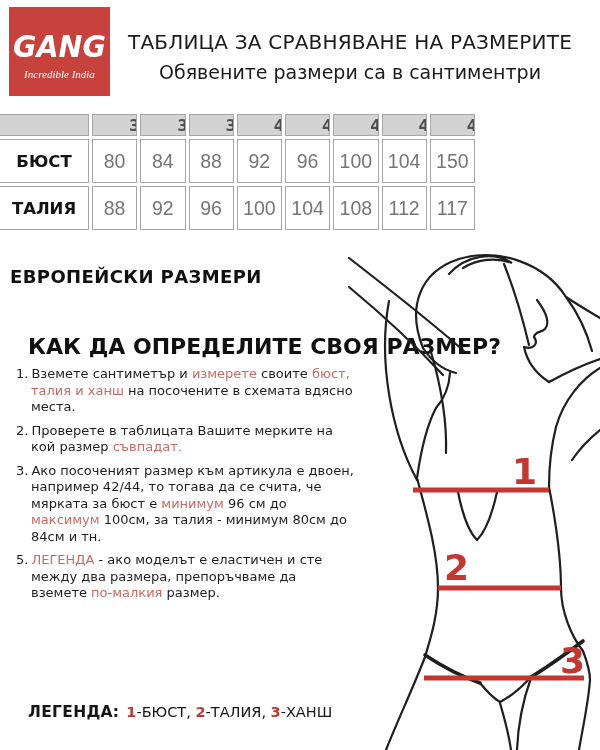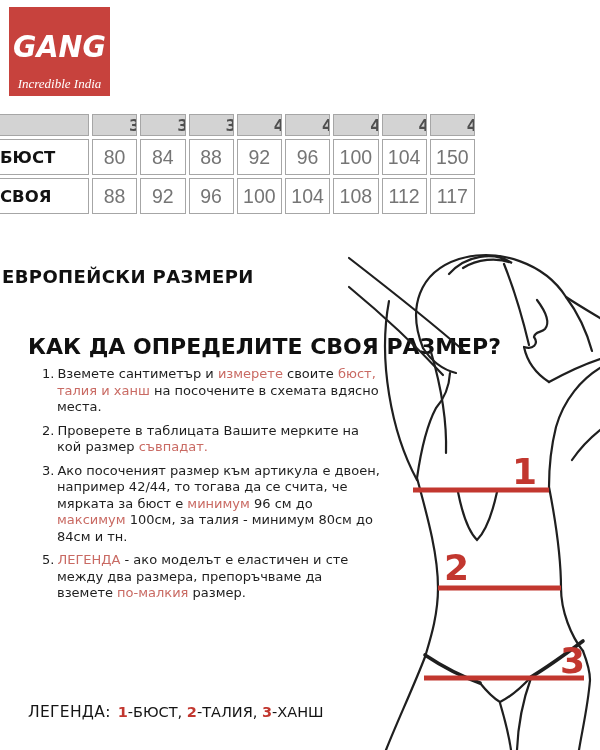--- a/index.html
+++ b/index.html
@@ -20,79 +20,83 @@
   
   .logo{
     position:absolute;left:9px;top:7px;width:101px;height:89px;
     background:var(--brand-red);color:#fff;text-align:center;
   }
   .logo-brand{
     margin-top:24px;font-weight:bold;font-style:italic;font-size:31px;
     letter-spacing:0px;line-height:1;transform:scaleX(.92);
   }
   .logo-tagline{
-    font-family:"Liberation Serif",serif;font-style:italic;font-size:13px;margin-top:14px;
+    font-family:"Liberation Serif",serif;font-style:italic;font-size:11px;margin-top:6px;
   }
   
   .titles{position:absolute;left:116px;top:30px;width:468px;text-align:center}
   .title{font-size:20px;letter-spacing:.2px;color:#1b1b1b}
   .subtitle{font-size:19px;margin-top:7px;color:#1b1b1b}
   
   .size-table{
     position:absolute;left:-4px;top:111px;width:482px;
     border-collapse:separate;border-spacing:3px;table-layout:fixed;
   }
   .size-table th,.size-table td{
     border:1px solid var(--table-border);text-align:center;overflow:hidden;
   }
   .size-table thead th{
     background:var(--table-header-bg);color:#4F4F4F;font-size:16px;height:22px;font-weight:bold;padding-left:36px;
   }
   .size-table th.row-label{
     background:#fff;color:#121212;font-weight:bold;font-size:16.5px;
-    text-align:left;
+    text-align:center;
   }
   .size-table td.val{
     font-family:"Liberation Sans",sans-serif;color:var(--table-value-text);
-    font-size:19.5px;height:36px;font-weight:normal;background:#fff;
+    font-size:19.5px;height:44px;font-weight:normal;background:#fff;
   }
   .size-table col.c-label{width:90px}
   
   .eu-heading{
-    position:absolute;left:2px;top:266px;font-size:18px;font-weight:bold;
+    position:absolute;left:10px;top:266px;font-size:18px;font-weight:bold;
     color:#101010;letter-spacing:.4px;
   }
   .how-heading{
     position:absolute;left:28px;top:334px;font-size:22px;font-weight:bold;color:#101010;
   }
   
   .instructions{
-    position:absolute;left:42px;top:366px;width:338px;
+    position:absolute;left:16px;top:366px;width:338px;
     font-size:13px;line-height:1.27;color:#1E1E1E;list-style:none;
   }
   .instr-item{margin-bottom:7px;padding-left:15px;text-indent:-15px}
   .instr-num{margin-right:3px}
   .red{color:var(--accent-red)}
   
   .legend{position:absolute;left:28px;top:703px;font-size:14.5px;color:#151515}
-  .legend-label{font-weight:normal;font-size:15.5px;margin-right:7px;letter-spacing:.3px}
+  .legend-label{font-weight:bold;font-size:15.5px;margin-right:7px;letter-spacing:.3px}
   .legend .lnum{color:var(--figure-red);font-weight:bold}
   
   .figure-svg{position:absolute;left:345px;top:250px;width:255px;height:500px}
 </style>
 </head>
 <body>
 
 <div class="page">
 
   <div class="logo">
     <div class="logo-brand">GANG</div>
     <div class="logo-tagline">Incredible India</div>
   </div>
 
+  <div class="titles">
+    <div class="title">ТАБЛИЦА ЗА СРАВНЯВАНЕ НА РАЗМЕРИТЕ</div>
+    <div class="subtitle">Обявените размери са в сантиментри</div>
+  </div>
 
   <table class="size-table">
     <colgroup>
         <col class="c-label">
       </colgroup>
     <thead>
         <tr id="size-head">
           <th></th>
           <th>34</th>
           <th>36</th>
@@ -110,21 +114,21 @@
           <td class="val">80</td>
           <td class="val">84</td>
           <td class="val">88</td>
           <td class="val">92</td>
           <td class="val">96</td>
           <td class="val">100</td>
           <td class="val">104</td>
           <td class="val">150</td>
         </tr>
         <tr>
-          <th class="row-label">СВОЯ</th>
+          <th class="row-label">ТАЛИЯ</th>
           <td class="val">88</td>
           <td class="val">92</td>
           <td class="val">96</td>
           <td class="val">100</td>
           <td class="val">104</td>
           <td class="val">108</td>
           <td class="val">112</td>
           <td class="val">117</td>
         </tr>
       </tbody>

